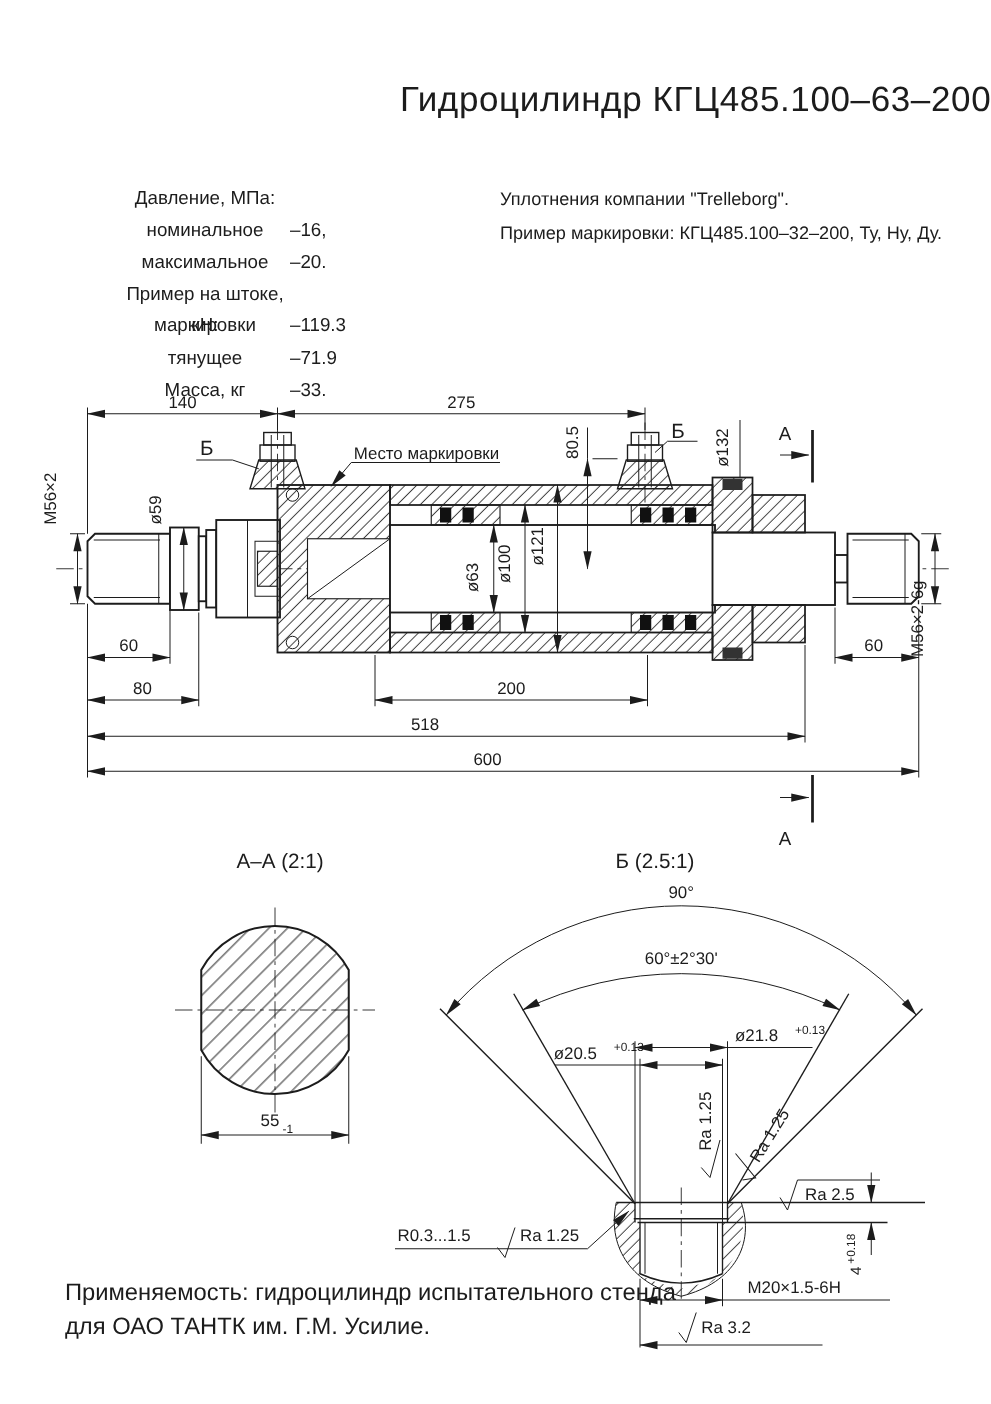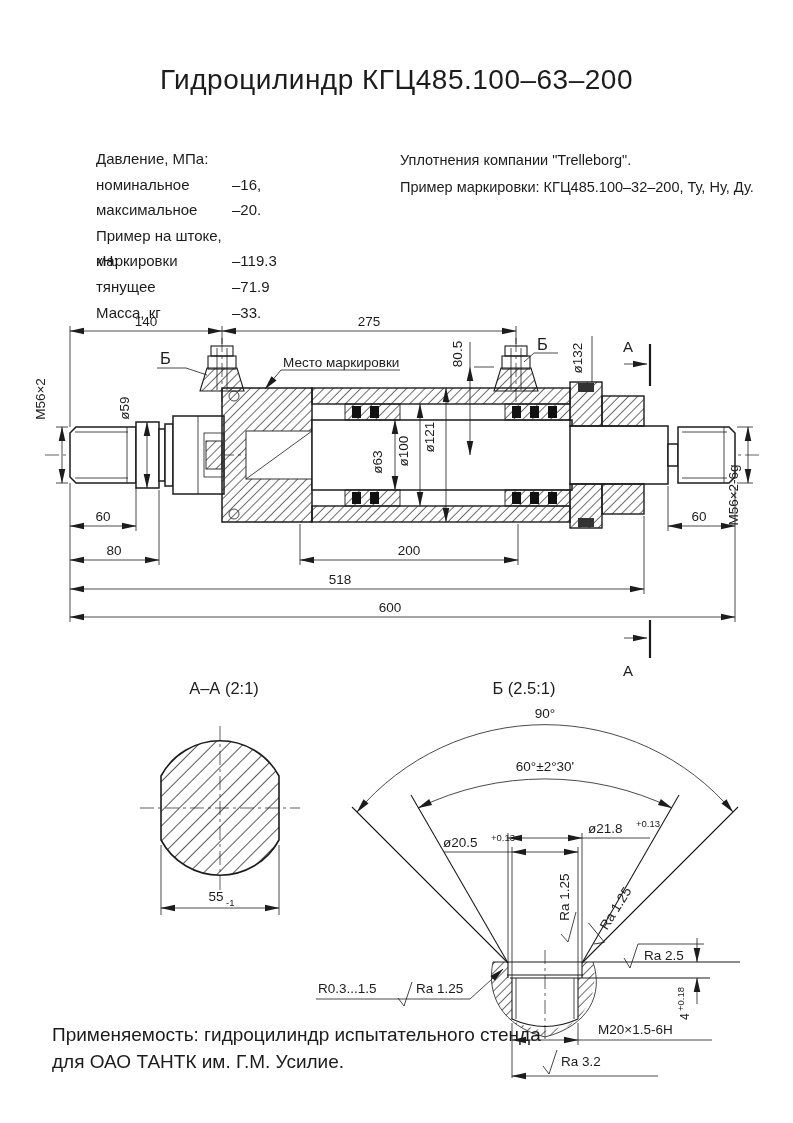--- a/index.html
+++ b/index.html
@@ -1,22 +1,22 @@
 <!DOCTYPE html>
 <html><head>
 <meta charset="utf-8">
 <style>
   html,body{margin:0;padding:0;background:#ffffff;}
   #page{position:relative;width:793px;height:1123px;background:#fff;overflow:hidden;
         font-family:"Liberation Sans", sans-serif;color:#1c1c1c;}
   .abs{position:absolute;}
-  #title{top:64px;left:0;width:793px;text-align:center;font-size:28px;letter-spacing:.5px;}
+  #title{top:64px;left:0;width:793px;text-align:right;font-size:28px;letter-spacing:.5px;}
   #specs{top:146px;left:96px;width:300px;font-size:15px;}
   .spec-row{display:flex;height:25.6px;line-height:25.6px;}
-  .spec-label{width:136px;}
+  .spec-label{width:136px;text-align:center;}
   #notes{top:147px;left:400px;font-size:14.5px;line-height:26.5px;}
   #footer{top:1021px;left:52px;font-size:19px;line-height:27px;}
   #watermark{top:494px;left:166px;font-size:52px;letter-spacing:1px;opacity:.8;pointer-events:none;}
   svg text{font-family:"Liberation Sans", sans-serif;fill:#1c1c1c;}
   .t13{font-size:13.5px;} .t9{font-size:9.5px;} .t12{font-size:12px;}
   .t16{font-size:16.5px;} .t15{font-size:15px;}
   .ow{stroke:#1c1c1c;stroke-width:1.5;fill:#fff;}
   .m{stroke:#1c1c1c;stroke-width:1.1;fill:none;}
   .th{stroke:#1c1c1c;stroke-width:0.8;fill:none;}
   .cl{stroke:#1c1c1c;stroke-width:0.7;fill:none;stroke-dasharray:14 4 3 4;}

